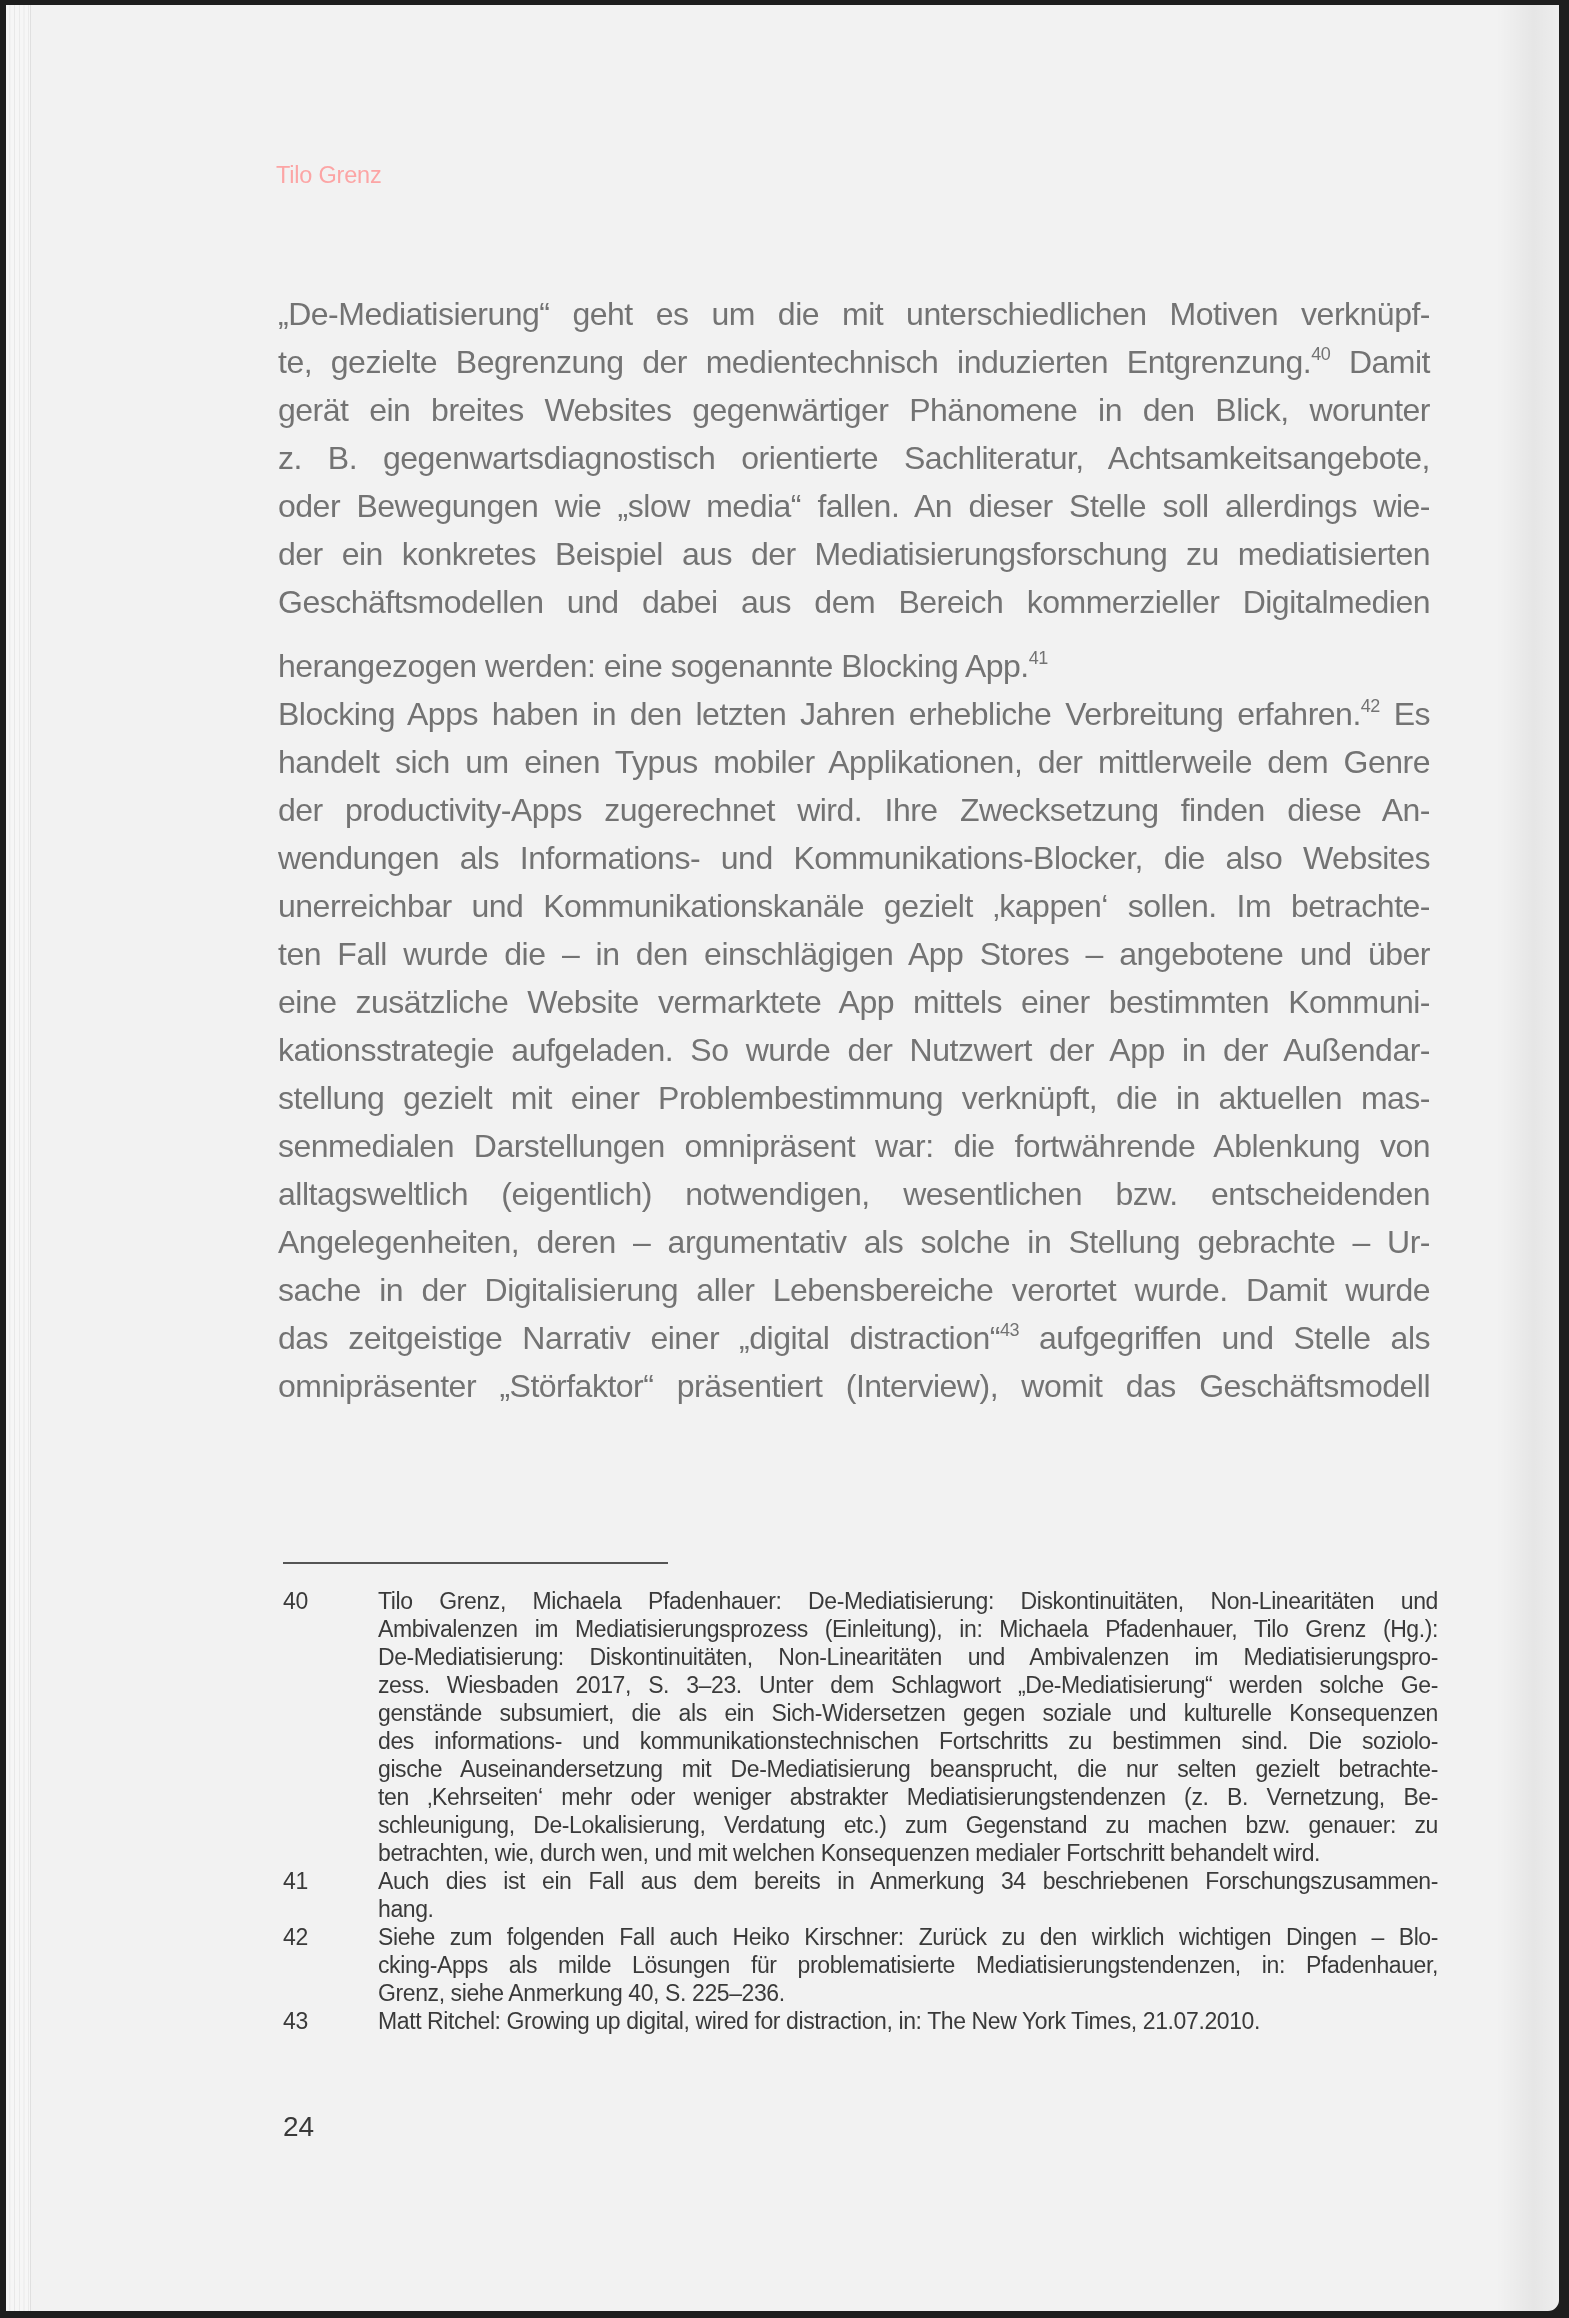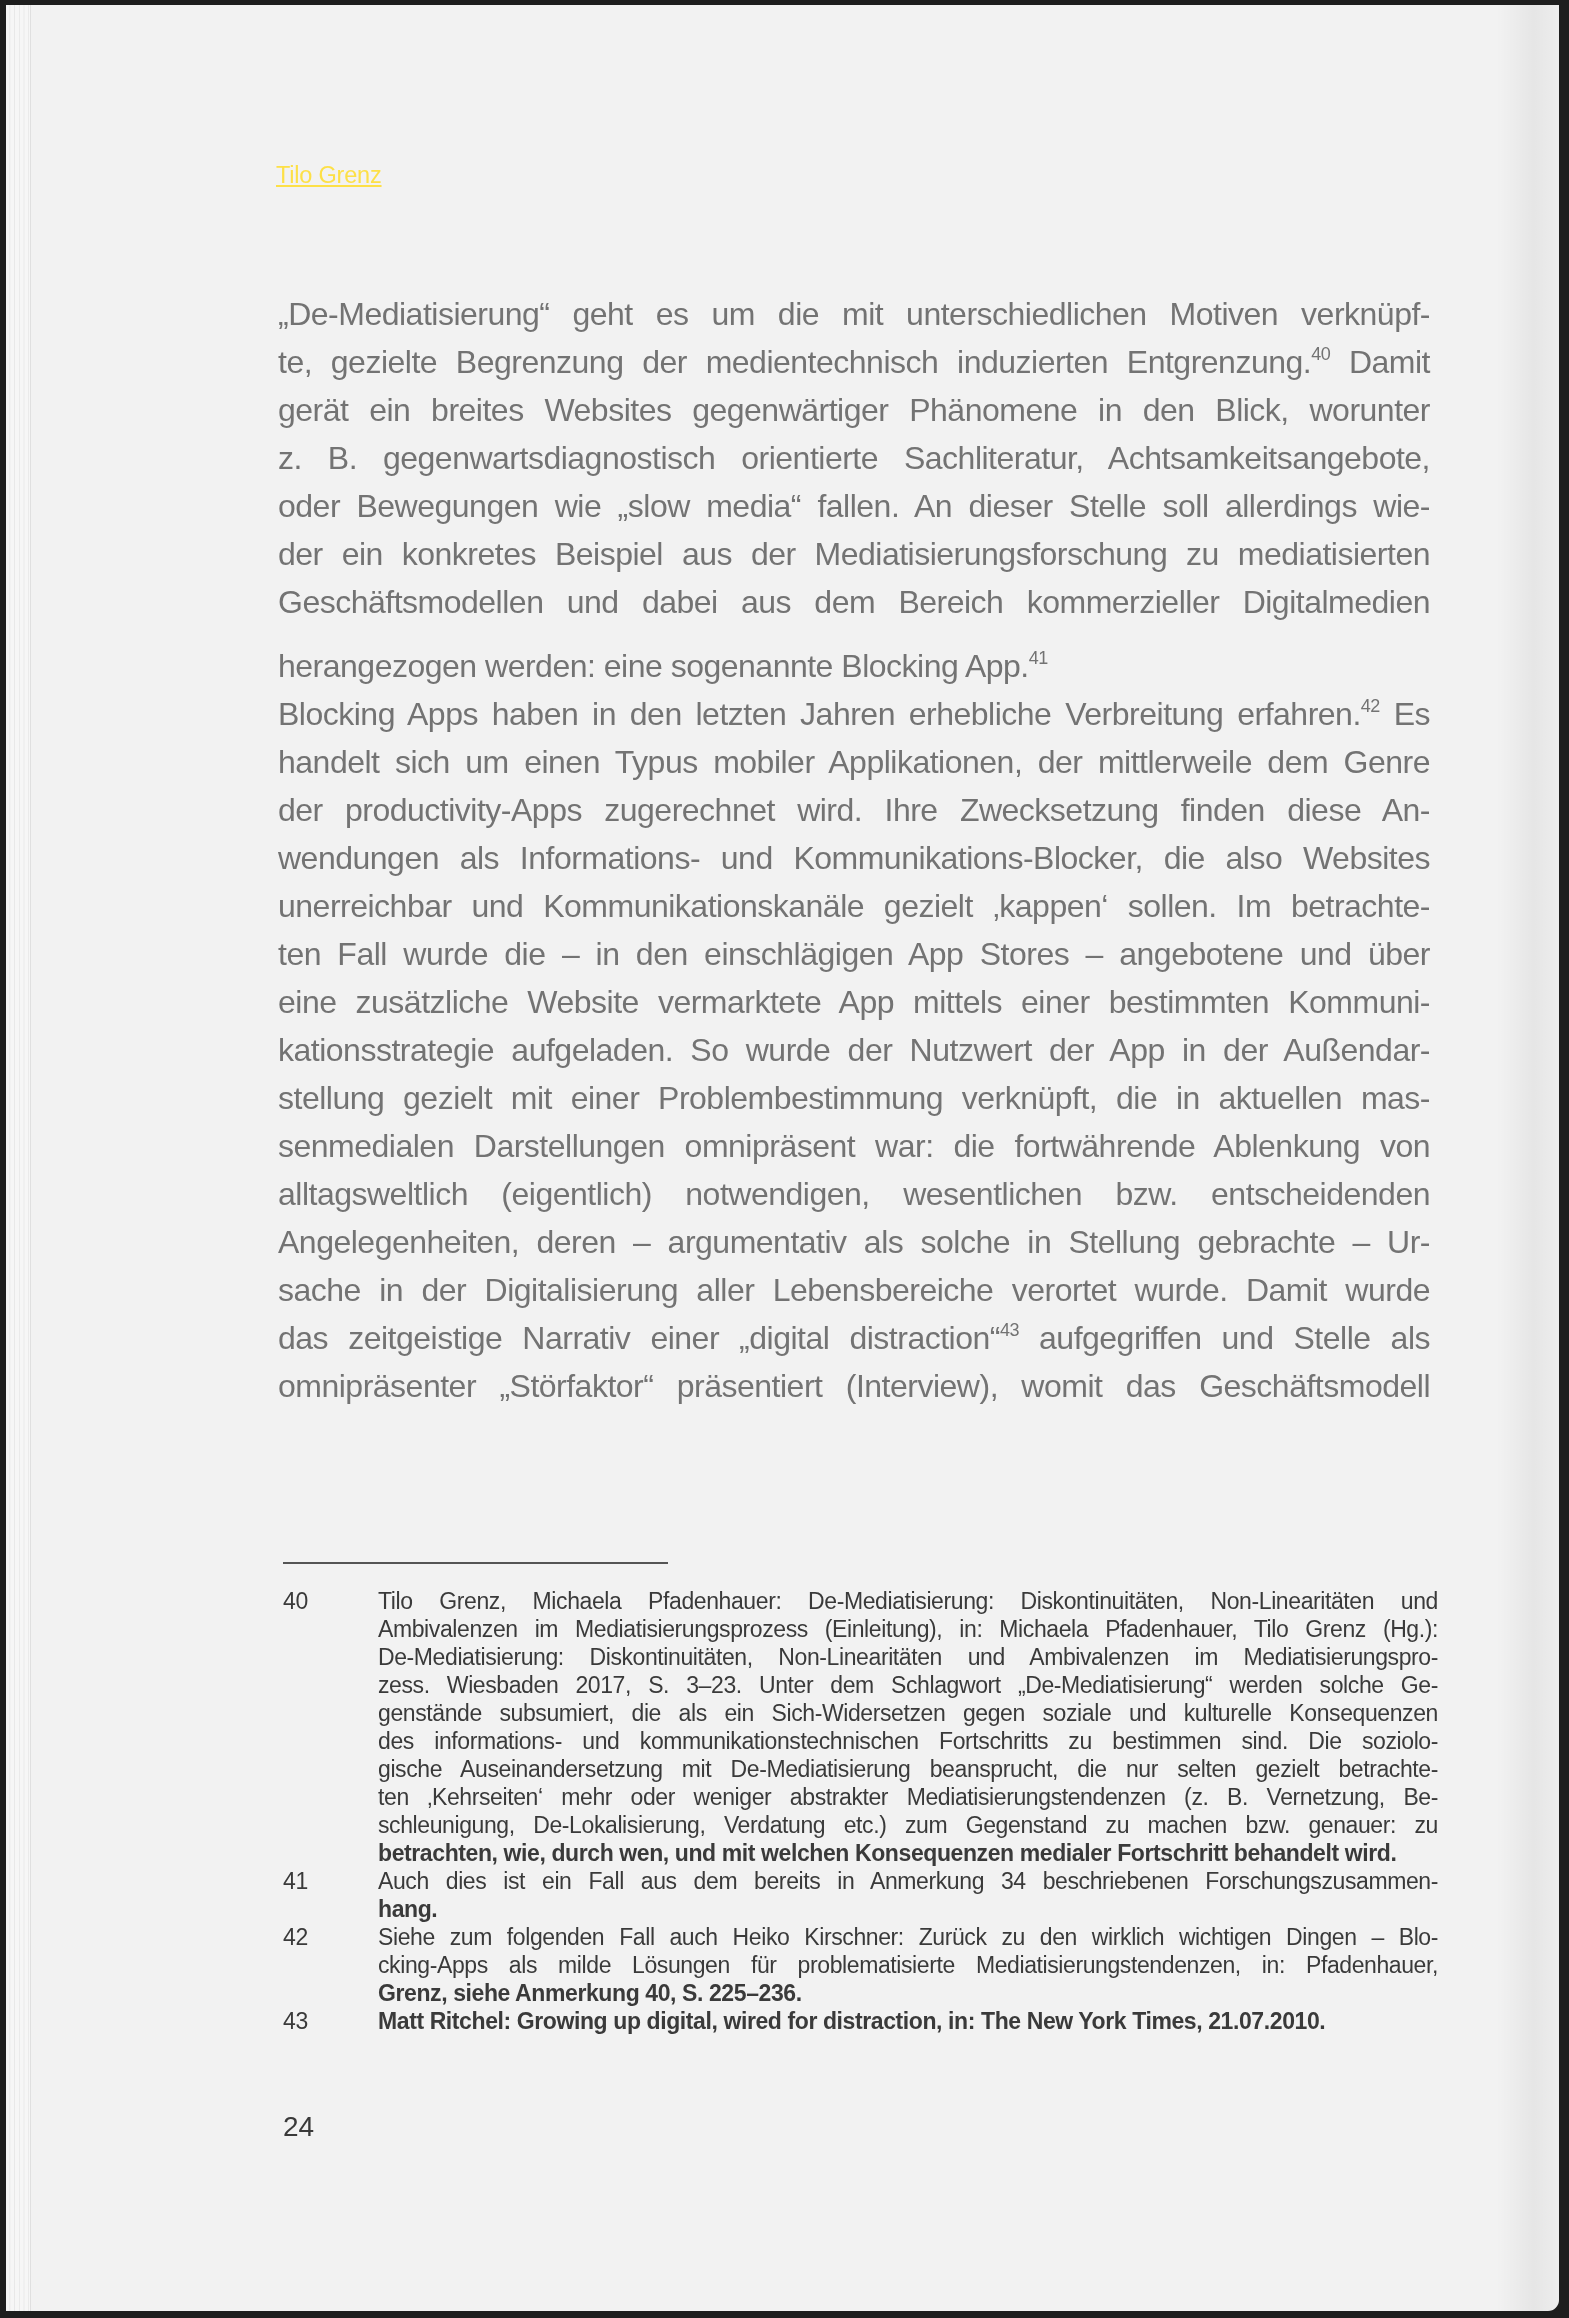--- a/index.html
+++ b/index.html
@@ -38,23 +38,22 @@
     top: 4.7px;
     width: 63px;
     height: 2306px;
     background: linear-gradient(90deg, rgba(0,0,0,0) 0%, rgba(0,0,0,0.05) 60%, rgba(0,0,0,0.02) 100%);
   }
   .running-head {
     position: absolute;
     left: 276px;
     top: 162px;
     font-size: 23.5px;
-    color: #fde047;
+    color: #fca5a5;
     letter-spacing: -0.2px;
-    text-decoration: underline;
   }
   .body-text {
     position: absolute;
     left: 278px;
     top: 290px;
     width: 1152px;
     color: #737373;
     font-size: 32px;
     line-height: 48px;
     letter-spacing: -0.5px;
@@ -107,21 +106,20 @@
     margin-left: 43px;
   }
   .fn-line {
     display: block;
     white-space: nowrap;
     text-align: justify;
     text-align-last: justify;
   }
   .fn-line.last {
     text-align-last: left;
-    font-weight: bold;
   }
   .page-number {
     position: absolute;
     left: 283px;
     top: 2111px;
     font-size: 28px;
     color: #3a3a3a;
   }
 </style>
 </head>

